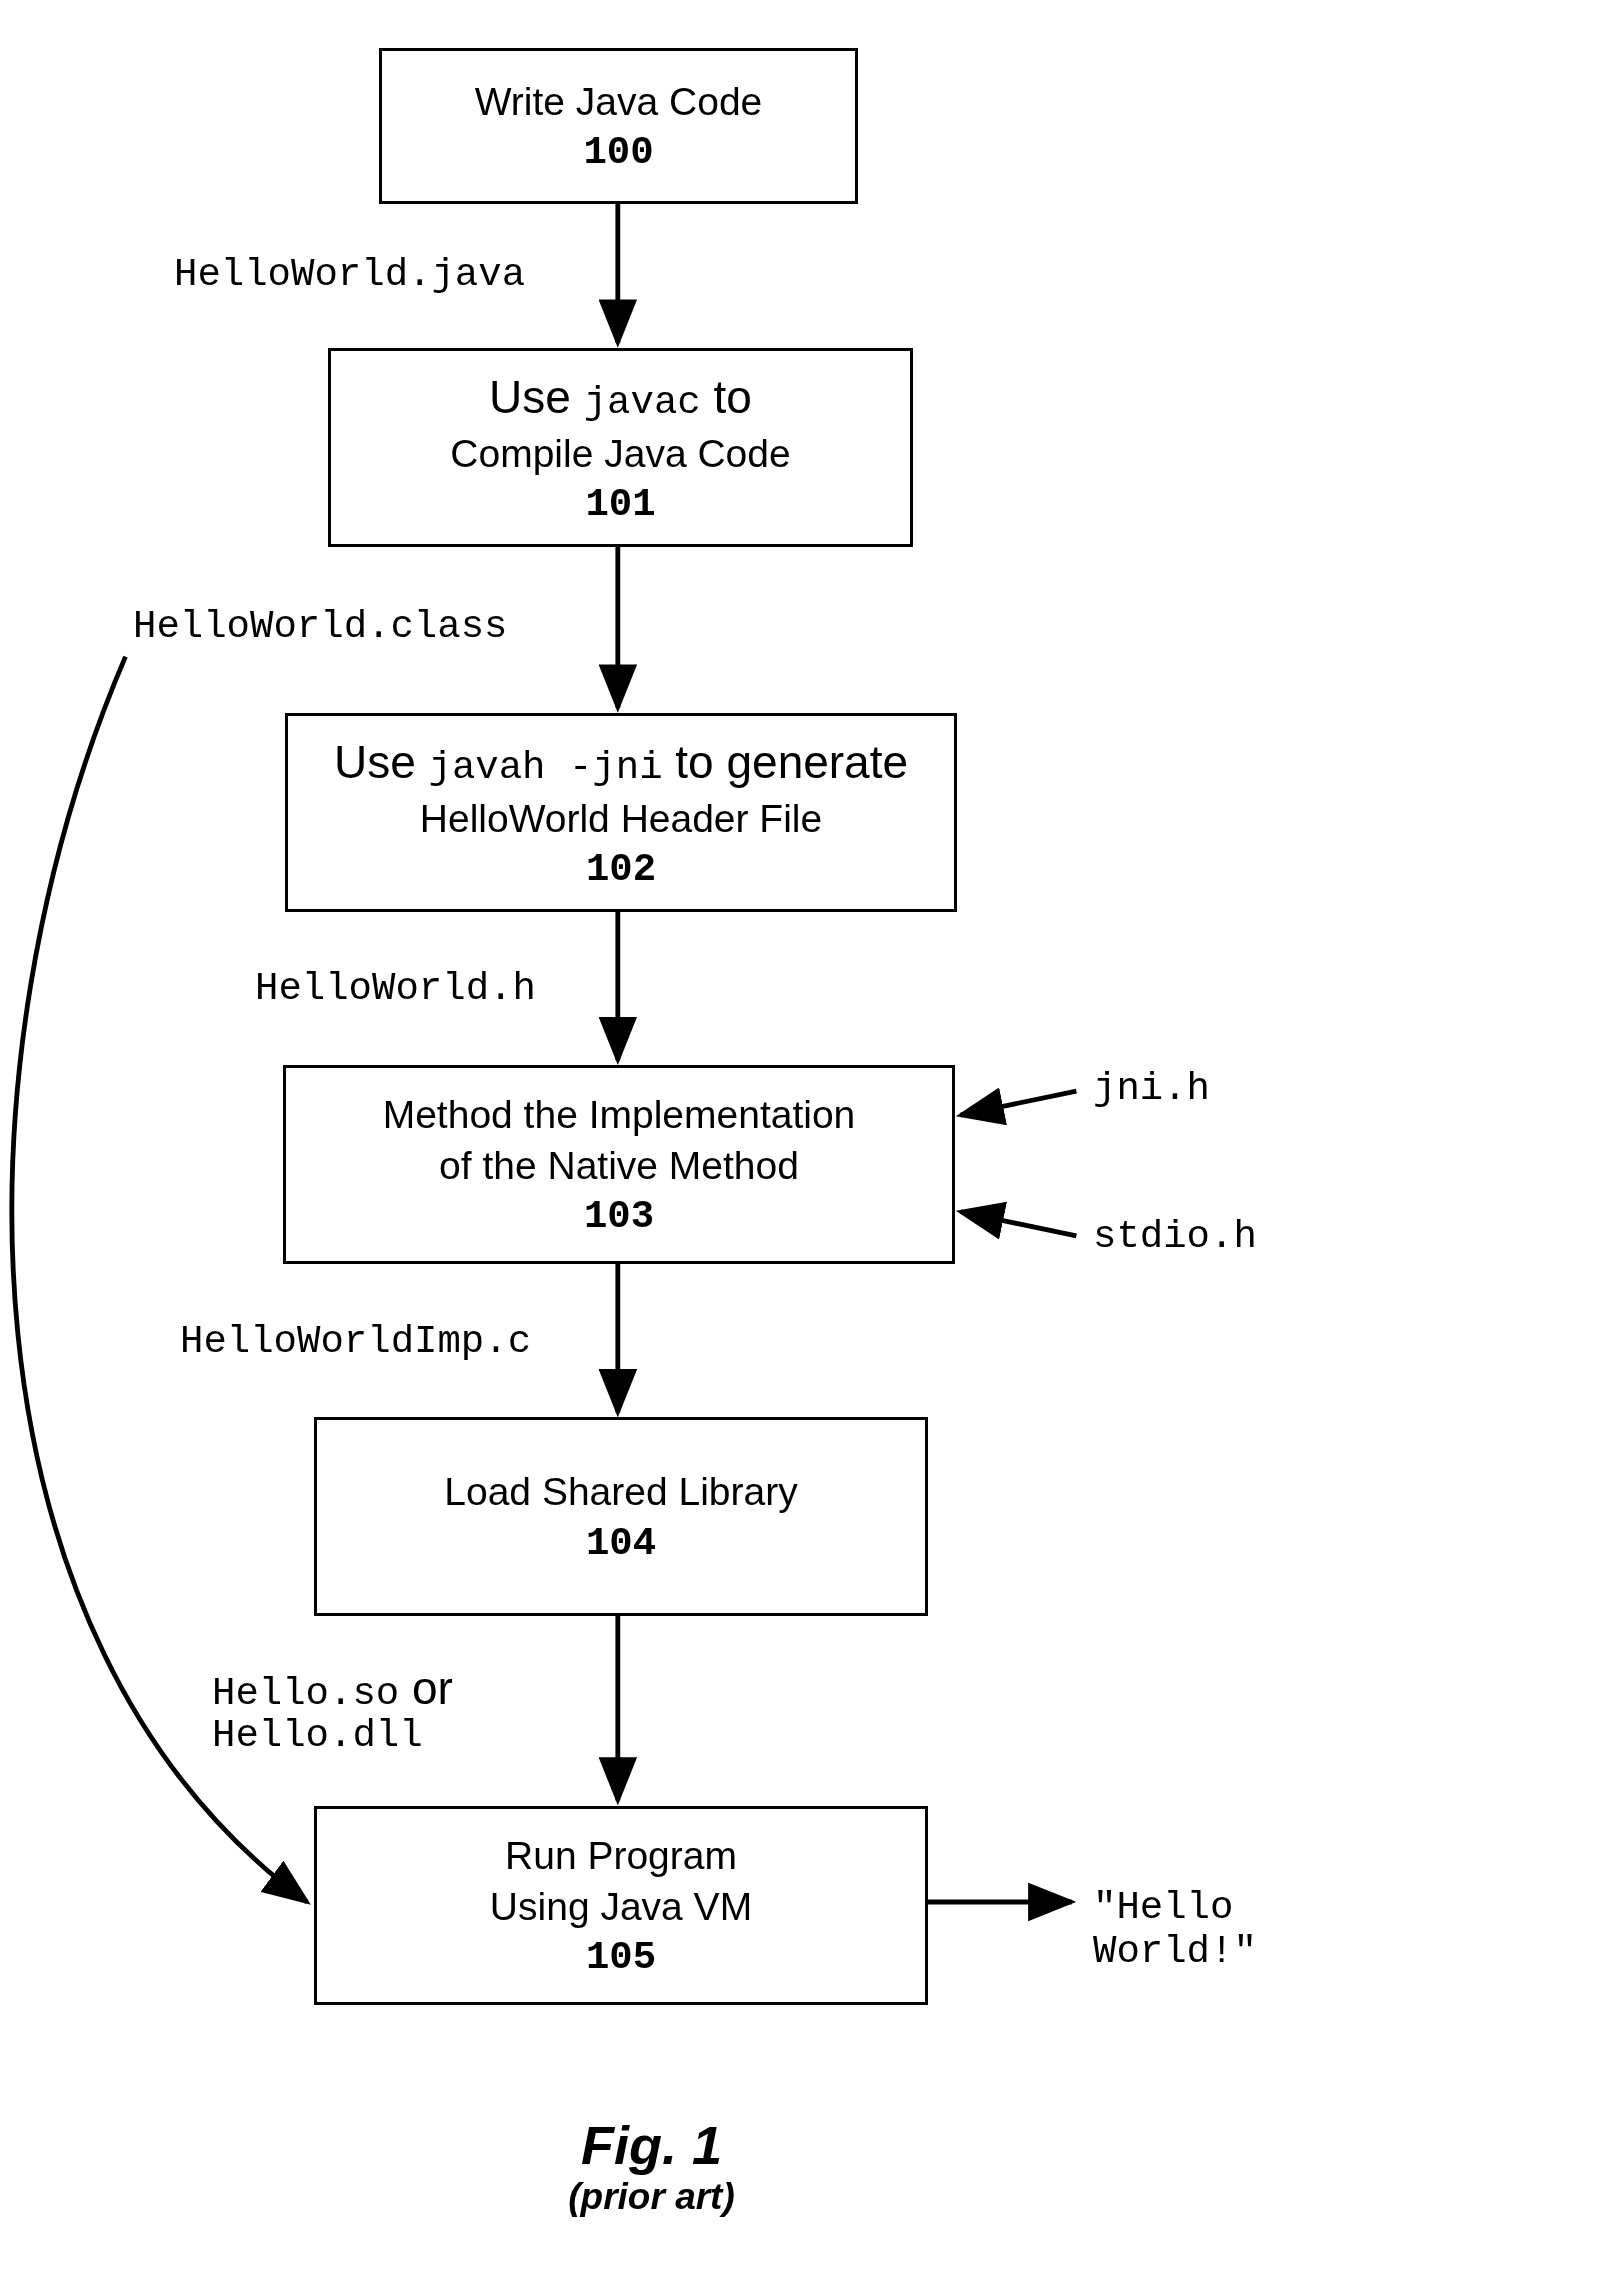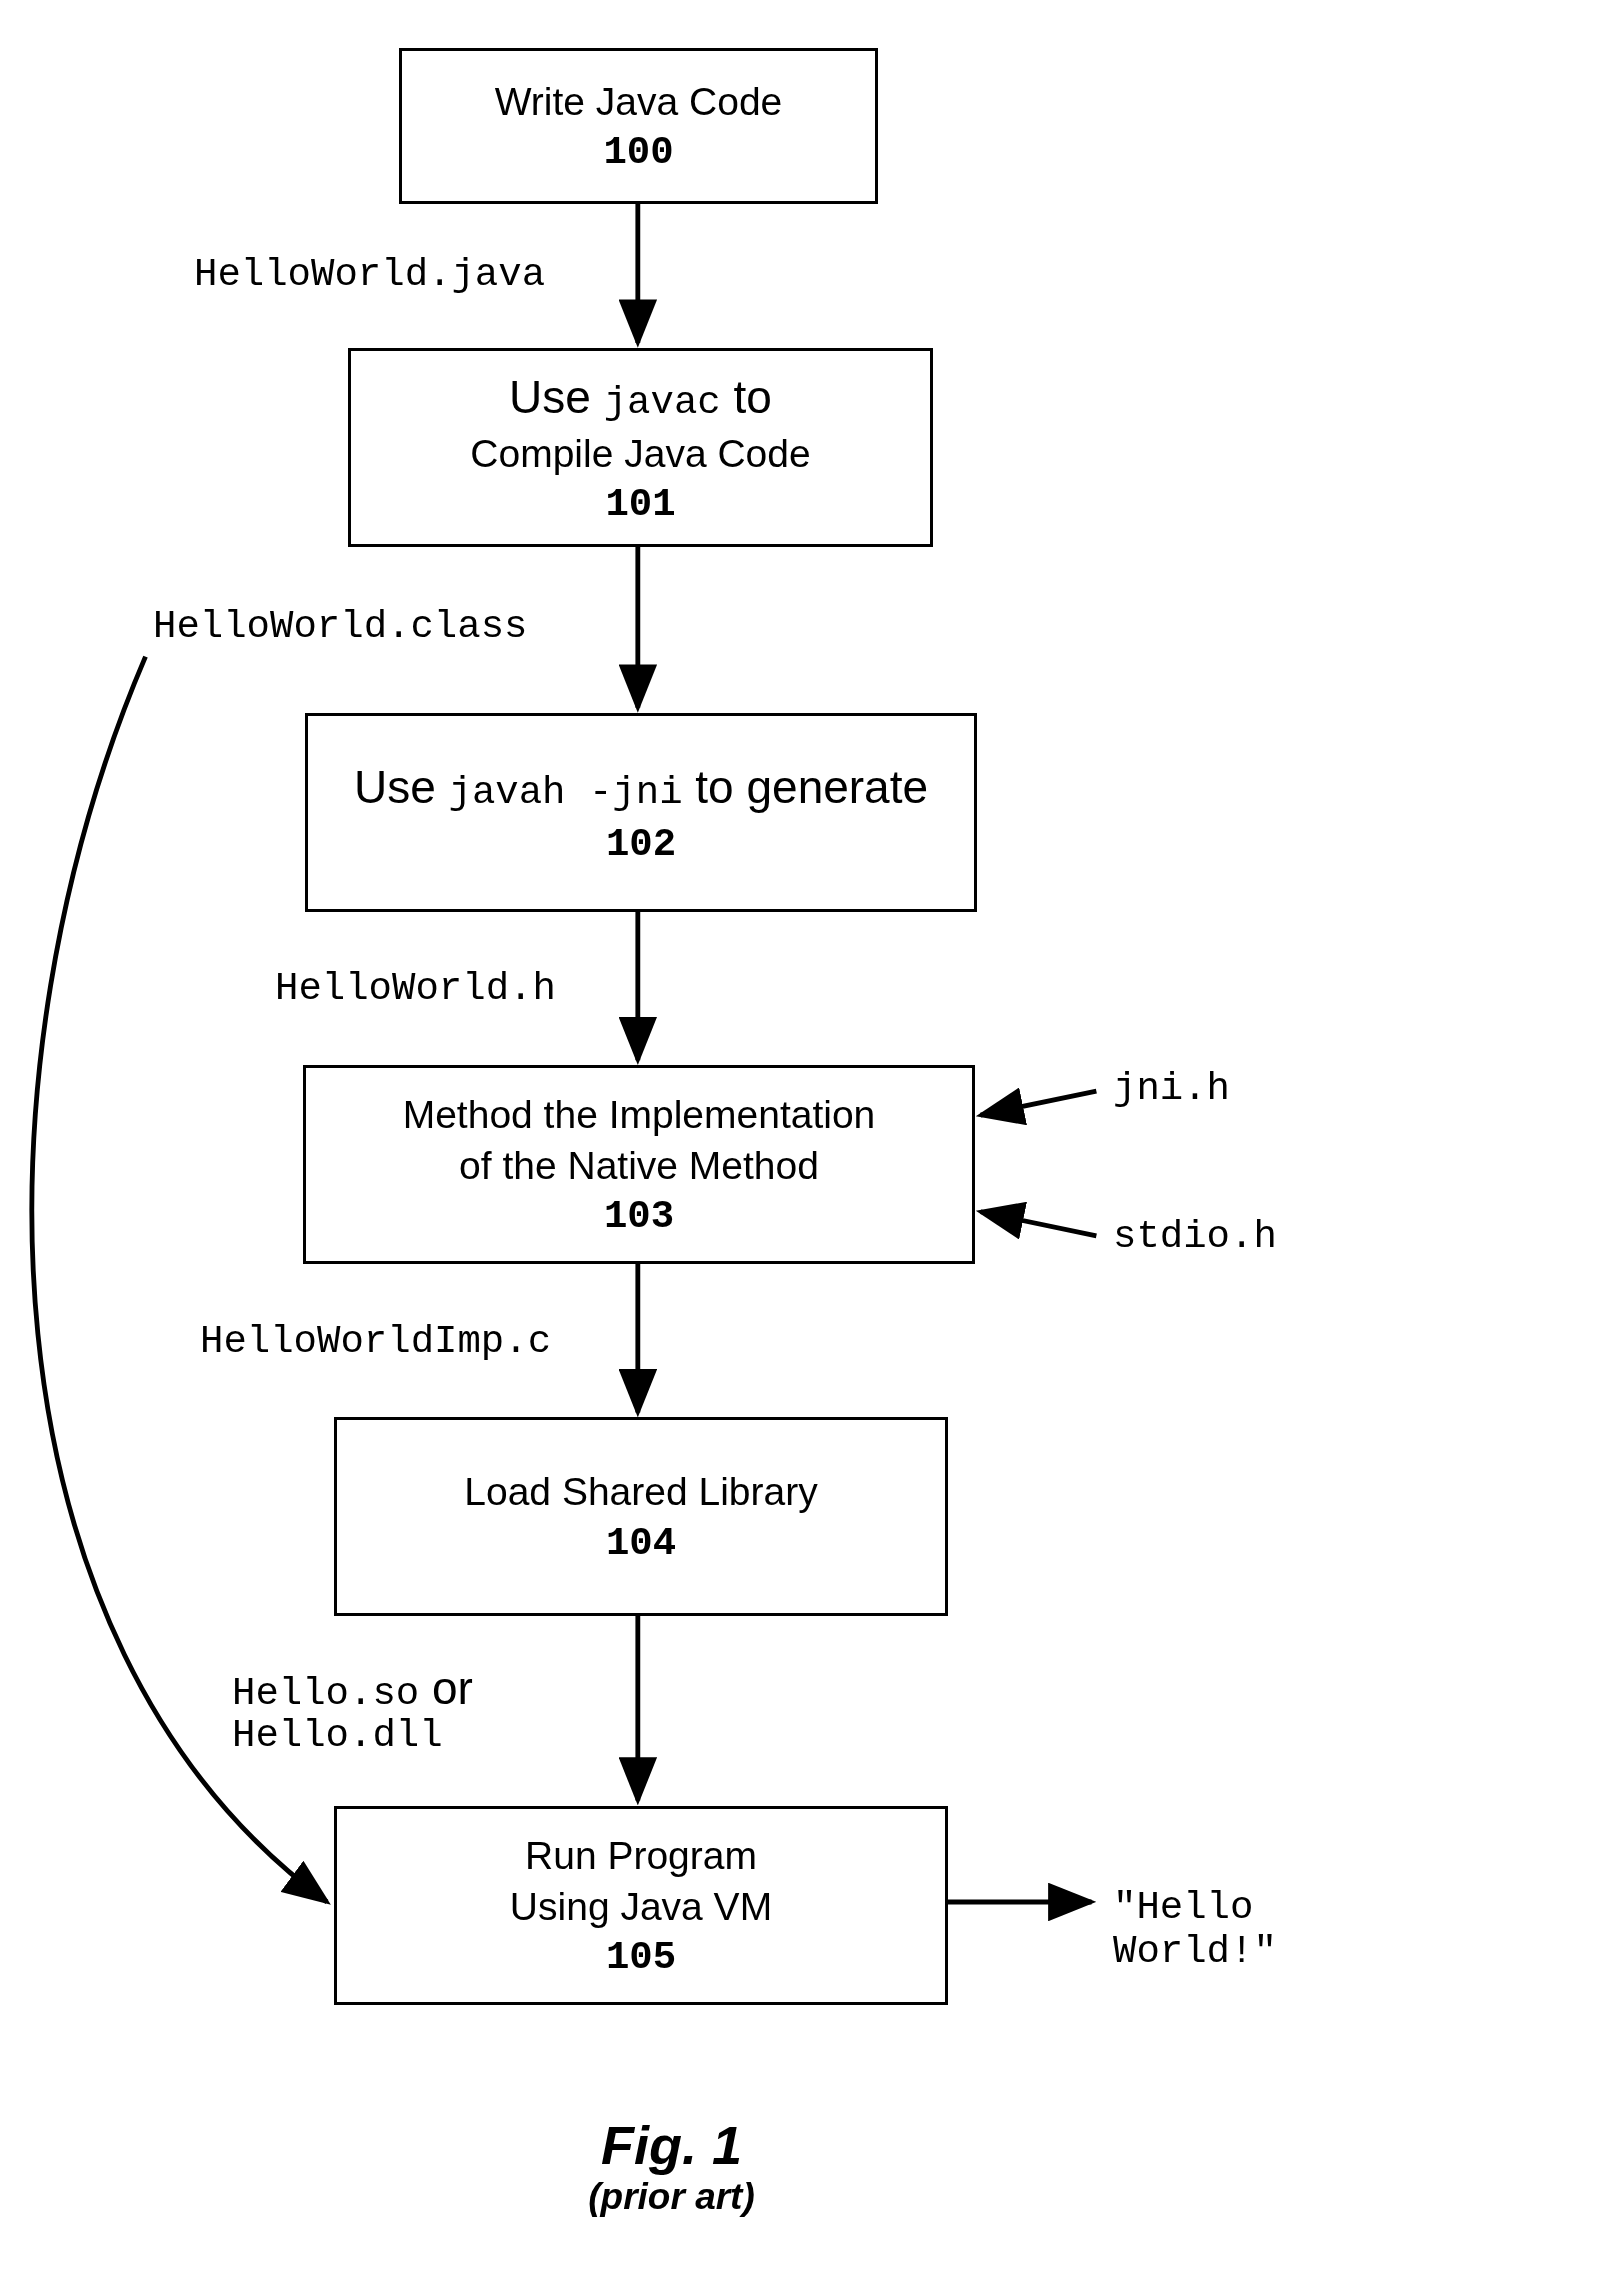--- a/index.html
+++ b/index.html
@@ -5,21 +5,20 @@
     body {
       margin: 0;
       padding: 0;
       background: #fff;
       font-family: Arial, Helvetica, sans-serif;
     }
     .canvas {
       position: relative;
       width: 1303px;
       height: 2270px;
-      margin-left: 20px;
     }
     .box {
       position: absolute;
       border: 3.9px solid #000;
       text-align: center;
       display: flex;
       flex-direction: column;
       justify-content: center;
       align-items: center;
       background: #fff;
@@ -90,20 +89,21 @@
       <span class="sans">Use </span><span class="mono">javac</span><span class="sans"> to</span>
     </div>
     <div class="box-title">Compile Java Code</div>
     <div class="box-num">101</div>
   </div>
 
   <div class="box" style="left:285px; top:713px; width:666px; height:193px;">
     <div class="box-title">
       <span class="sans">Use </span><span class="mono">javah -jni</span><span class="sans"> to generate</span>
     </div>
+    <div class="box-title">HelloWorld Header File</div>
     <div class="box-num">102</div>
   </div>
 
   <div class="box" style="left:283px; top:1065px; width:666px; height:193px;">
     <div class="box-title">Method the Implementation</div>
     <div class="box-title">of the Native Method</div>
     <div class="box-num">103</div>
   </div>
 
   <div class="box" style="left:314px; top:1417px; width:608px; height:193px;">

